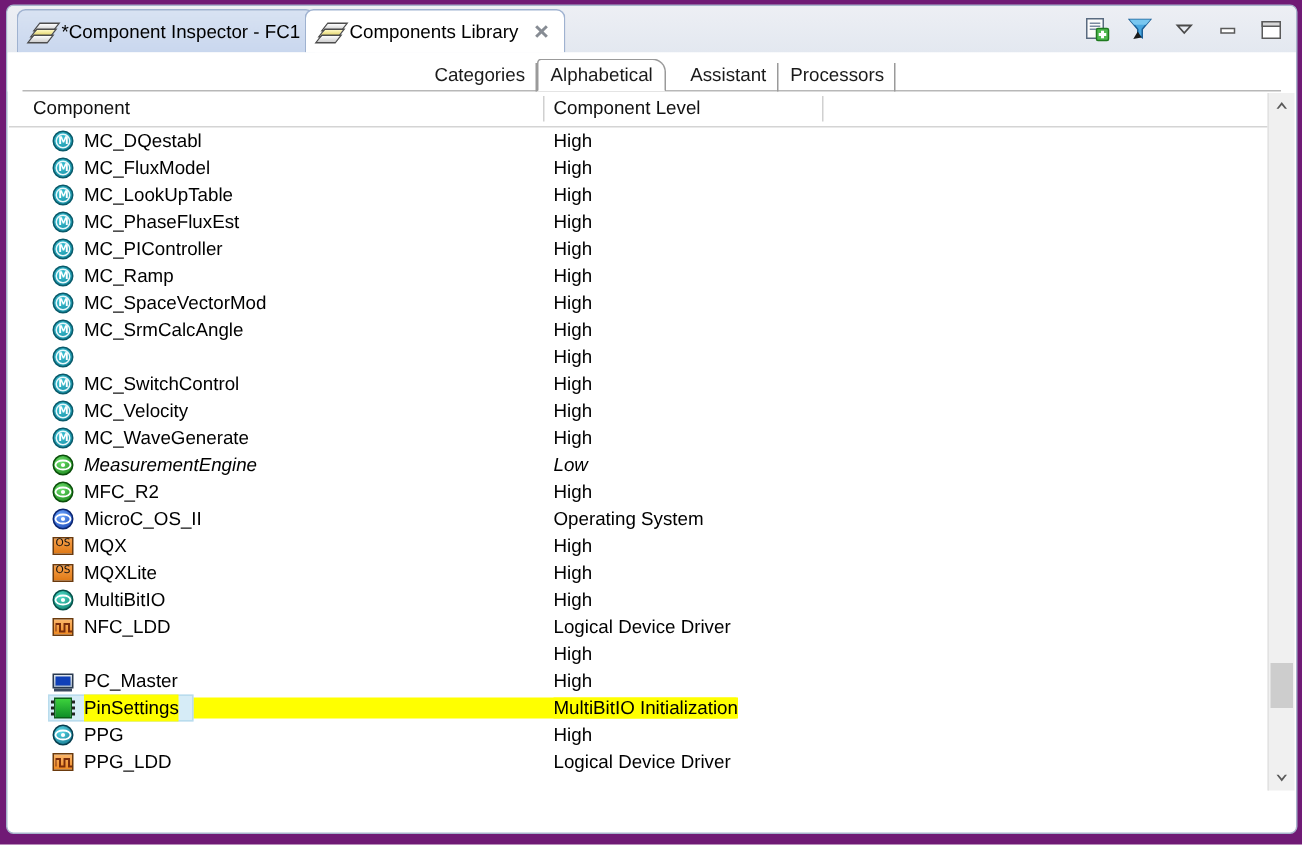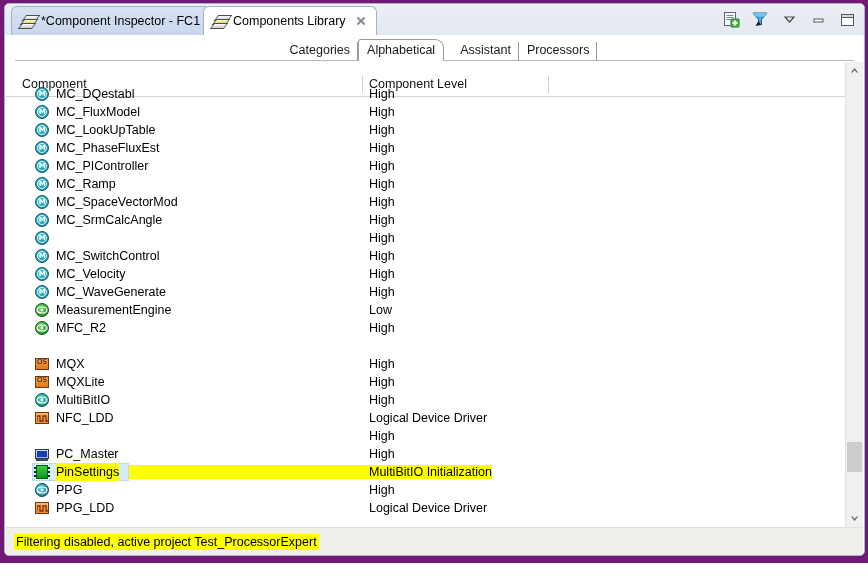--- a/index.html
+++ b/index.html
@@ -101,21 +101,21 @@
     border-top-left-radius:3px;border-top-right-radius:9px;
     background:#fff;z-index:2;height:22px;line-height:21px;
   }
 
   
   .tablewrap{
     position:absolute;left:1px;top:58px;right:1px;bottom:28px;
     background:#fff;overflow:hidden;
   }
   .colhead{
-    position:absolute;left:0;top:12px;right:17px;height:22px;
+    position:absolute;left:0;top:0;right:17px;height:22px;
     background:#fff;border-bottom:1px solid #d4d4d4;
   }
   .colhead .ch{
     position:absolute;top:3px;font-size:12.5px;color:#111;white-space:nowrap;
   }
   .colhead .sep{
     position:absolute;top:2px;height:17px;width:1px;background:#d0d0d0;
   }
 
   .rows{
@@ -437,21 +437,21 @@
             <div class="cell-name">
               <span class="cicon ic-mc">
                 <span class="disc"></span>
                 <span class="ring"></span>
                 <span class="lbl">M</span>
               </span>
               <span>MC_WaveGenerate</span>
             </div>
             <div class="cell-level"><span>High</span></div>
           </div>
-          <div class="row" style="top: 216px;">
+          <div class="row" style="top: 216px; font-style: italic;">
             <div class="cell-name">
               <span class="cicon ic-green">
                 <span class="disc"></span>
                 <svg style="position:absolute;left:2px;top:3px" width="12" height="10" viewBox="0 0 12 10">
                   <ellipse cx="6" cy="5" rx="5" ry="3" fill="none" stroke="#ffffff" stroke-width="1.2"></ellipse>
                   <circle cx="6" cy="5" r="1.4" fill="#ffffff"></circle>
                 </svg>
               </span>
               <span>MeasurementEngine</span>
             </div>
@@ -462,20 +462,33 @@
               <span class="cicon ic-green">
                 <span class="disc"></span>
                 <svg style="position:absolute;left:2px;top:3px" width="12" height="10" viewBox="0 0 12 10">
                   <ellipse cx="6" cy="5" rx="5" ry="3" fill="none" stroke="#ffffff" stroke-width="1.2"></ellipse>
                   <circle cx="6" cy="5" r="1.4" fill="#ffffff"></circle>
                 </svg>
               </span>
               <span>MFC_R2</span>
             </div>
             <div class="cell-level"><span>High</span></div>
+          </div>
+          <div class="row" style="top: 252px;">
+            <div class="cell-name">
+              <span class="cicon ic-blue">
+                <span class="disc"></span>
+                <svg style="position:absolute;left:2px;top:3px" width="12" height="10" viewBox="0 0 12 10">
+                  <ellipse cx="6" cy="5" rx="5" ry="3" fill="none" stroke="#ffffff" stroke-width="1.2"></ellipse>
+                  <circle cx="6" cy="5" r="1.4" fill="#ffffff"></circle>
+                </svg>
+              </span>
+              <span>MicroC_OS_II</span>
+            </div>
+            <div class="cell-level"><span>Operating System</span></div>
           </div>
           <div class="row" style="top: 270px;">
             <div class="cell-name">
               <span class="cicon ic-os">
                 <span class="sq"></span>
                 <span class="sq-lbl">OS</span>
               </span>
               <span>MQX</span>
             </div>
             <div class="cell-level"><span>High</span></div>
@@ -586,18 +599,15 @@
           </svg>
       </div>
       <div class="vs-thumb" id="vsthumb" style="top: 380px; height: 30px;"></div>
       <div class="vs-arrow vs-down">
         <svg width="9" height="7" viewBox="0 0 9 7">
             <polygon points="4.5,6 8,1.5 6.6,1.5 4.5,4 2.4,1.5 1,1.5" fill="#5a5a5a"></polygon>
           </svg>
       </div>
     </div>
 
-    <div class="statusbar">
-      <span class="status-text">Filtering disabled, active project Test_ProcessorExpert</span>
-    </div>
 
   </div>
 </div>
 
 </body></html>

